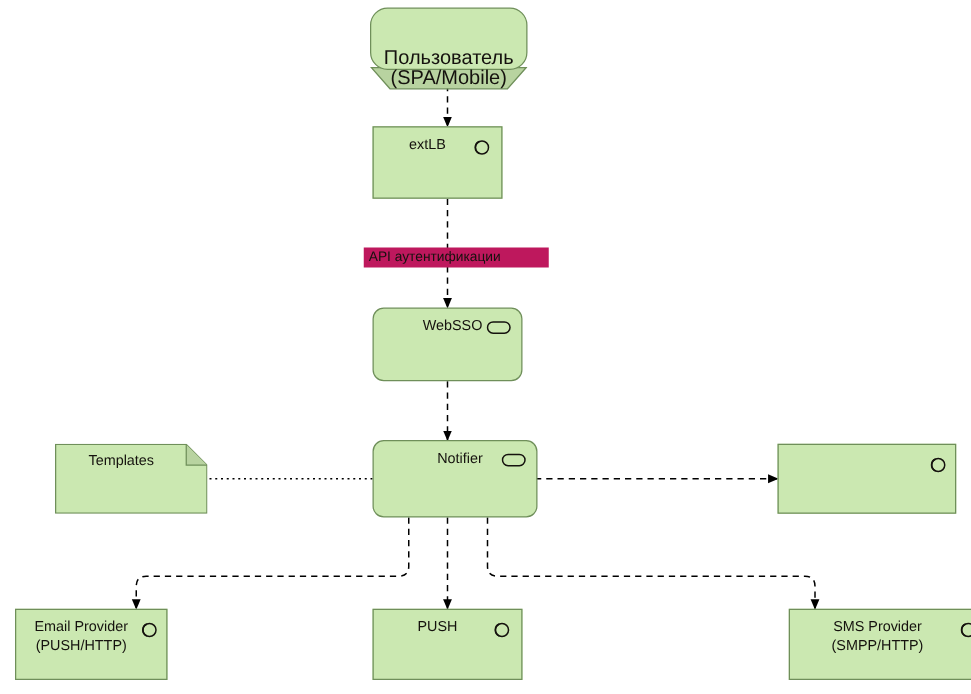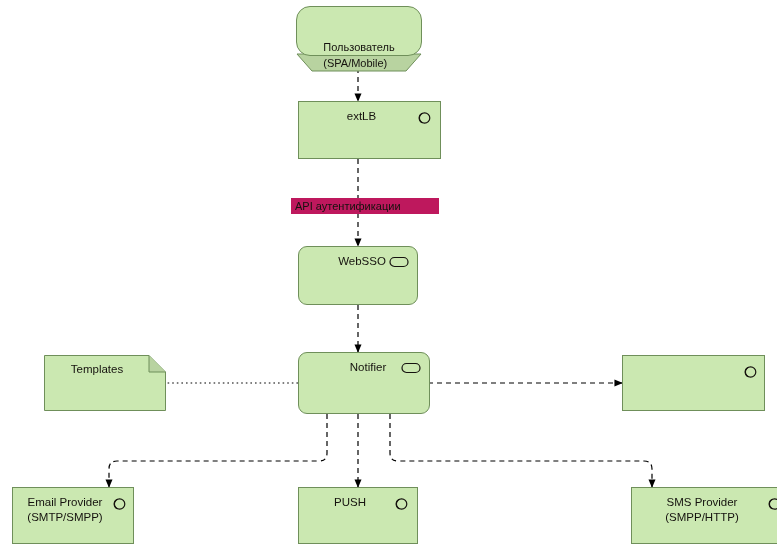--- a/index.html
+++ b/index.html
@@ -54,21 +54,22 @@
     position: absolute;
     box-sizing: border-box;
     background: #cbe8b1;
     border: 1px solid #6f8f5a;
     border-radius: 14px;
     display: flex;
     align-items: center;
     justify-content: center;
   }
   .device-top .node-label {
-    font-size: 11px;
+    text-align: center;
+    font-size: 16px;
     line-height: 16px;
     color: #15120e;
     white-space: pre-line;
     margin-top: 48px;
   }
   .device-base {
     position: absolute;
   }
   
   .note-shape {
@@ -136,21 +137,21 @@
   </svg>
 
   <svg class="device-base" style="left:296px; top:53px;" width="126" height="19" viewBox="0 0 126 19">
     <path d="M 1 1 L 125 1 L 110 18 L 16 18 Z" fill="#b8d3a0" stroke="#6f8f5a" stroke-width="1"></path>
   </svg>
   <div class="device-top" style="left:296px; top:6px; width:126px; height:50px;">
     <span class="node-label">Пользователь
 (SPA/Mobile)</span>
   </div>
 
-  <div class="node" style="left:298px; top:101px; width:143px; height:58px;">
+  <div class="node" style="left:298px; top:101px; width:104px; height:58px;">
     <span class="node-label">extLB</span>
     <svg class="node-icon" style="right:8px;" width="16" height="16" viewBox="0 0 16 16">
       <circle cx="8.6" cy="8" r="5.2" fill="none" stroke="#15120e" stroke-width="1.2"></circle>
       <path d="M 6.4 3.2 A 5.2 5.2 0 0 0 6.4 12.8" fill="none" stroke="#15120e" stroke-width="1.2"></path>
     </svg>
   </div>
 
   <div class="node rounded" style="left:298px; top:246px; width:120px; height:59px;">
     <span class="node-label">WebSSO</span>
     <svg class="node-icon" style="right:8px;" width="20" height="14" viewBox="0 0 20 14">
@@ -175,21 +176,21 @@
 
   <div class="node" style="left:622px; top:355px; width:143px; height:56px;">
     <svg class="node-icon" style="right:6px;" width="16" height="16" viewBox="0 0 16 16">
       <circle cx="8.6" cy="8" r="5.2" fill="none" stroke="#15120e" stroke-width="1.2"></circle>
       <path d="M 6.4 3.2 A 5.2 5.2 0 0 0 6.4 12.8" fill="none" stroke="#15120e" stroke-width="1.2"></path>
     </svg>
   </div>
 
   <div class="node" style="left:12px; top:487px; width:122px; height:57px;">
     <span class="node-label">Email Provider
-(SMTP/SMPP)</span>
+(PUSH/HTTP)</span>
     <svg class="node-icon" style="right:6px;" width="16" height="16" viewBox="0 0 16 16">
       <circle cx="8.6" cy="8" r="5.2" fill="none" stroke="#15120e" stroke-width="1.2"></circle>
       <path d="M 6.4 3.2 A 5.2 5.2 0 0 0 6.4 12.8" fill="none" stroke="#15120e" stroke-width="1.2"></path>
     </svg>
   </div>
 
   <div class="node" style="left:298px; top:487px; width:120px; height:57px;">
     <span class="node-label">PUSH</span>
     <svg class="node-icon" style="right:8px;" width="16" height="16" viewBox="0 0 16 16">
       <circle cx="8.6" cy="8" r="5.2" fill="none" stroke="#15120e" stroke-width="1.2"></circle>

